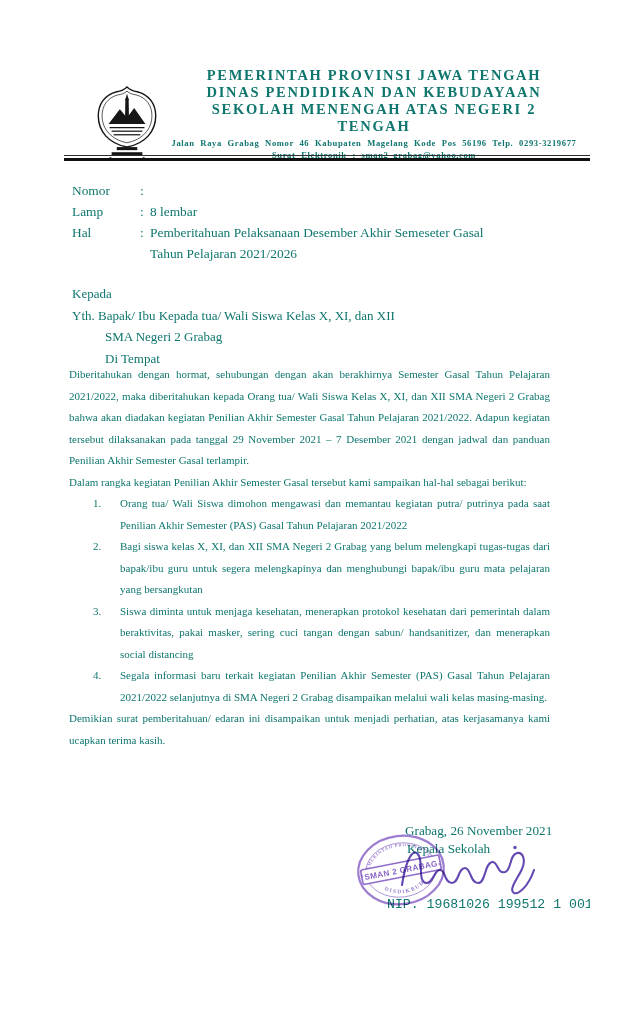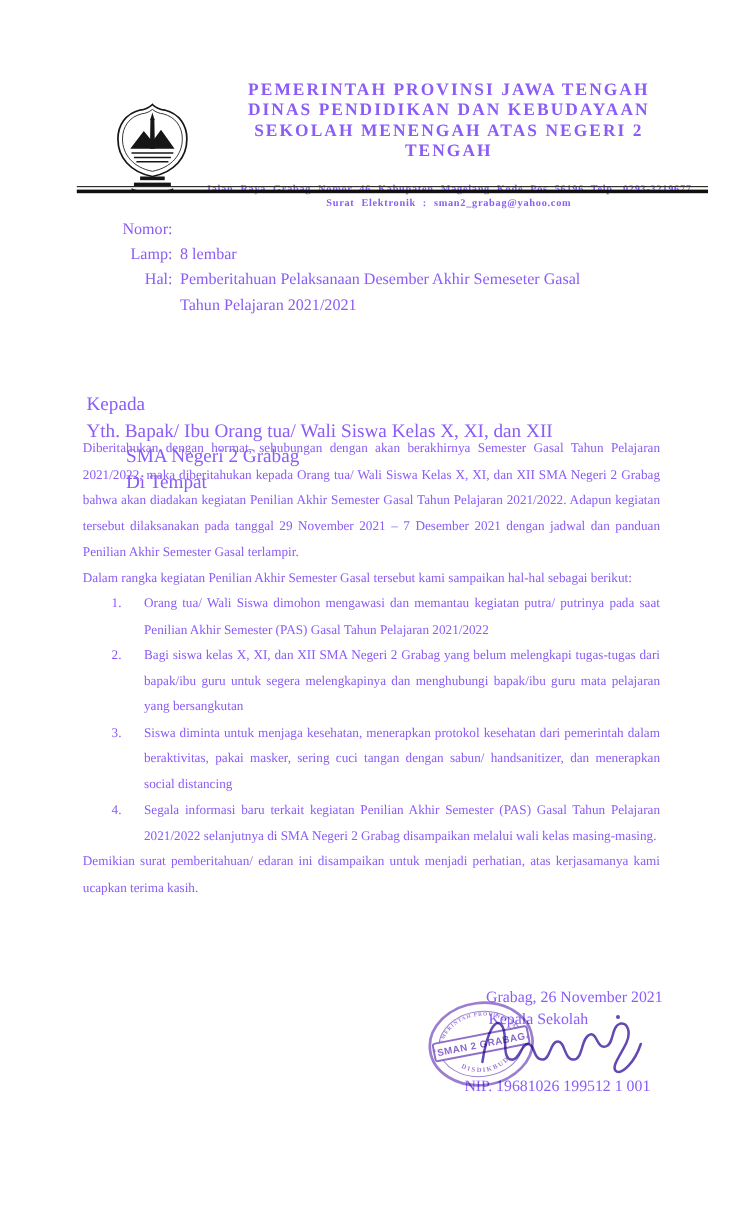--- a/index.html
+++ b/index.html
@@ -1,54 +1,54 @@
 <!DOCTYPE html>
 <html><head>
 <meta charset="utf-8">
 <style>
   html,body { margin:0; padding:0; background:#fff; }
   .page {
     position:relative; width:590px; height:1024px; background:#ffffff;
-    font-family:"Liberation Serif", serif; color:#8b5cf6; overflow:hidden;
+    font-family:"Liberation Serif", serif; color:#0f766e; overflow:hidden;
   }
 
   
   .kop-logo { position:absolute; left:93px; top:84px; width:68px; height:80px; }
   .kop-text { position:absolute; left:146px; top:67px; width:456px; text-align:center; }
   .org { font-weight:bold; font-size:14.5px; line-height:17px; letter-spacing:1.7px; white-space:nowrap; }
   .addr { font-weight:bold; font-size:8.6px; line-height:11.5px; letter-spacing:0.6px; word-spacing:3px; white-space:nowrap; }
-  .addr.first { margin-top:17px; }
+  .addr.first { margin-top:3px; }
   .rule { position:absolute; left:64px; top:155px; width:538px; height:2px;
           border-top:1.5px solid #2e2e2e; border-bottom:3px solid #101010; }
 
   
   .meta { position:absolute; left:72px; top:180px; font-size:13.4px; }
   .meta-row { display:flex; line-height:21px; align-items:flex-start; }
-  .m-label { width:68px;text-align:right; }
+  .m-label { width:68px; }
   .m-colon { width:10px; }
   .m-value2 { display:block; }
 
   
-  .kepada { position:absolute; left:72px; top:283px; font-size:16px; line-height:21.5px;margin-top:44px; }
+  .kepada { position:absolute; left:72px; top:283px; font-size:13px; line-height:21.5px; }
   .indent { margin-left:33px; }
 
   
   .body { position:absolute; left:69px; top:364px; width:481px;
           font-size:11px; line-height:21.5px; text-align:justify; }
   .body p { margin:0; }
   .li { position:relative; padding-left:51px; }
   .li .num { position:absolute; left:24px; text-align:left; }
 
   
   .sig { position:absolute; left:387px; top:822px; font-size:13.2px; }
   .sig-date  { padding-left:18px; line-height:18px; white-space:nowrap; }
   .sig-title { padding-left:20px; line-height:18px; white-space:nowrap; }
   .sig-space { height:37px; }
   .sig-name  { padding-left:10px; line-height:20px; white-space:nowrap; }
-  .sig-nip   { line-height:20px; white-space:nowrap; }
+  .sig-nip   { line-height:20px; white-space:nowrap;font-family:Liberation Mono, monospace; }
 
   .stamp-svg { position:absolute; left:354px; top:832px; width:94px; height:76px;
                mix-blend-mode:multiply; opacity:0.9; transform:rotate(-7deg); }
   .sign-svg  { position:absolute; left:398px; top:840px; width:148px; height:58px;
                mix-blend-mode:multiply; opacity:0.95; }
 </style>
 </head>
 <body>
 
 <div class="page">
@@ -93,28 +93,28 @@
     <div class="meta-row">
       <div class="m-label">Lamp</div>
       <div class="m-colon">:</div>
       <div class="m-value">8 lembar</div>
     </div>
     <div class="meta-row">
       <div class="m-label">Hal</div>
       <div class="m-colon">:</div>
       <div class="m-value">
         <span class="m-value2">Pemberitahuan Pelaksanaan  Desember Akhir Semeseter Gasal</span>
-        <span class="m-value2">Tahun Pelajaran 2021/2021</span>
+        <span class="m-value2">Tahun Pelajaran 2021/2026</span>
       </div>
     </div>
   </section>
 
   <section class="kepada">
     <div>Kepada</div>
-    <div>Yth. Bapak/ Ibu Orang tua/ Wali Siswa Kelas X, XI, dan XII</div>
+    <div>Yth. Bapak/ Ibu Kepada tua/ Wali Siswa Kelas X, XI, dan XII</div>
     <div class="indent">SMA Negeri 2 Grabag</div>
     <div class="indent">Di Tempat</div>
   </section>
 
   <section class="body">
     <p>Diberitahukan dengan hormat, sehubungan dengan akan berakhirnya Semester Gasal Tahun Pelajaran 2021/2022, maka diberitahukan kepada Orang tua/ Wali Siswa Kelas X, XI, dan XII SMA Negeri 2 Grabag bahwa akan diadakan kegiatan Penilian Akhir Semester Gasal Tahun Pelajaran 2021/2022. Adapun kegiatan tersebut dilaksanakan pada tanggal 29 November 2021 – 7 Desember 2021 dengan jadwal dan panduan Penilian Akhir  Semester Gasal terlampir.</p>
     <p>Dalam rangka kegiatan Penilian Akhir  Semester Gasal tersebut kami sampaikan hal-hal sebagai berikut:</p>
 
     <div class="li">
       <span class="num">1.</span>

